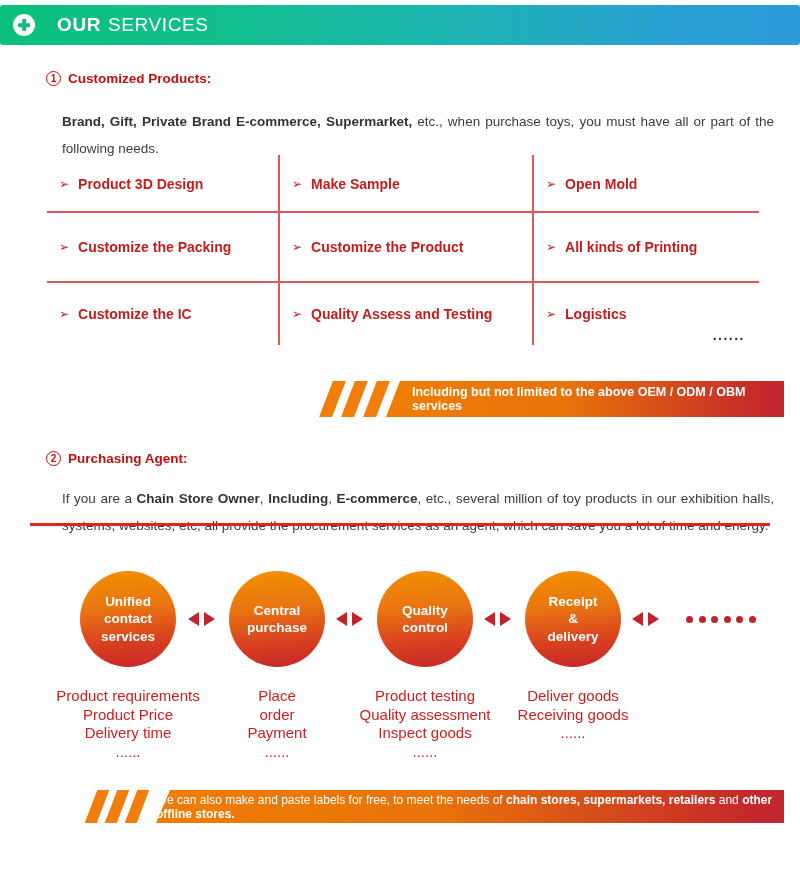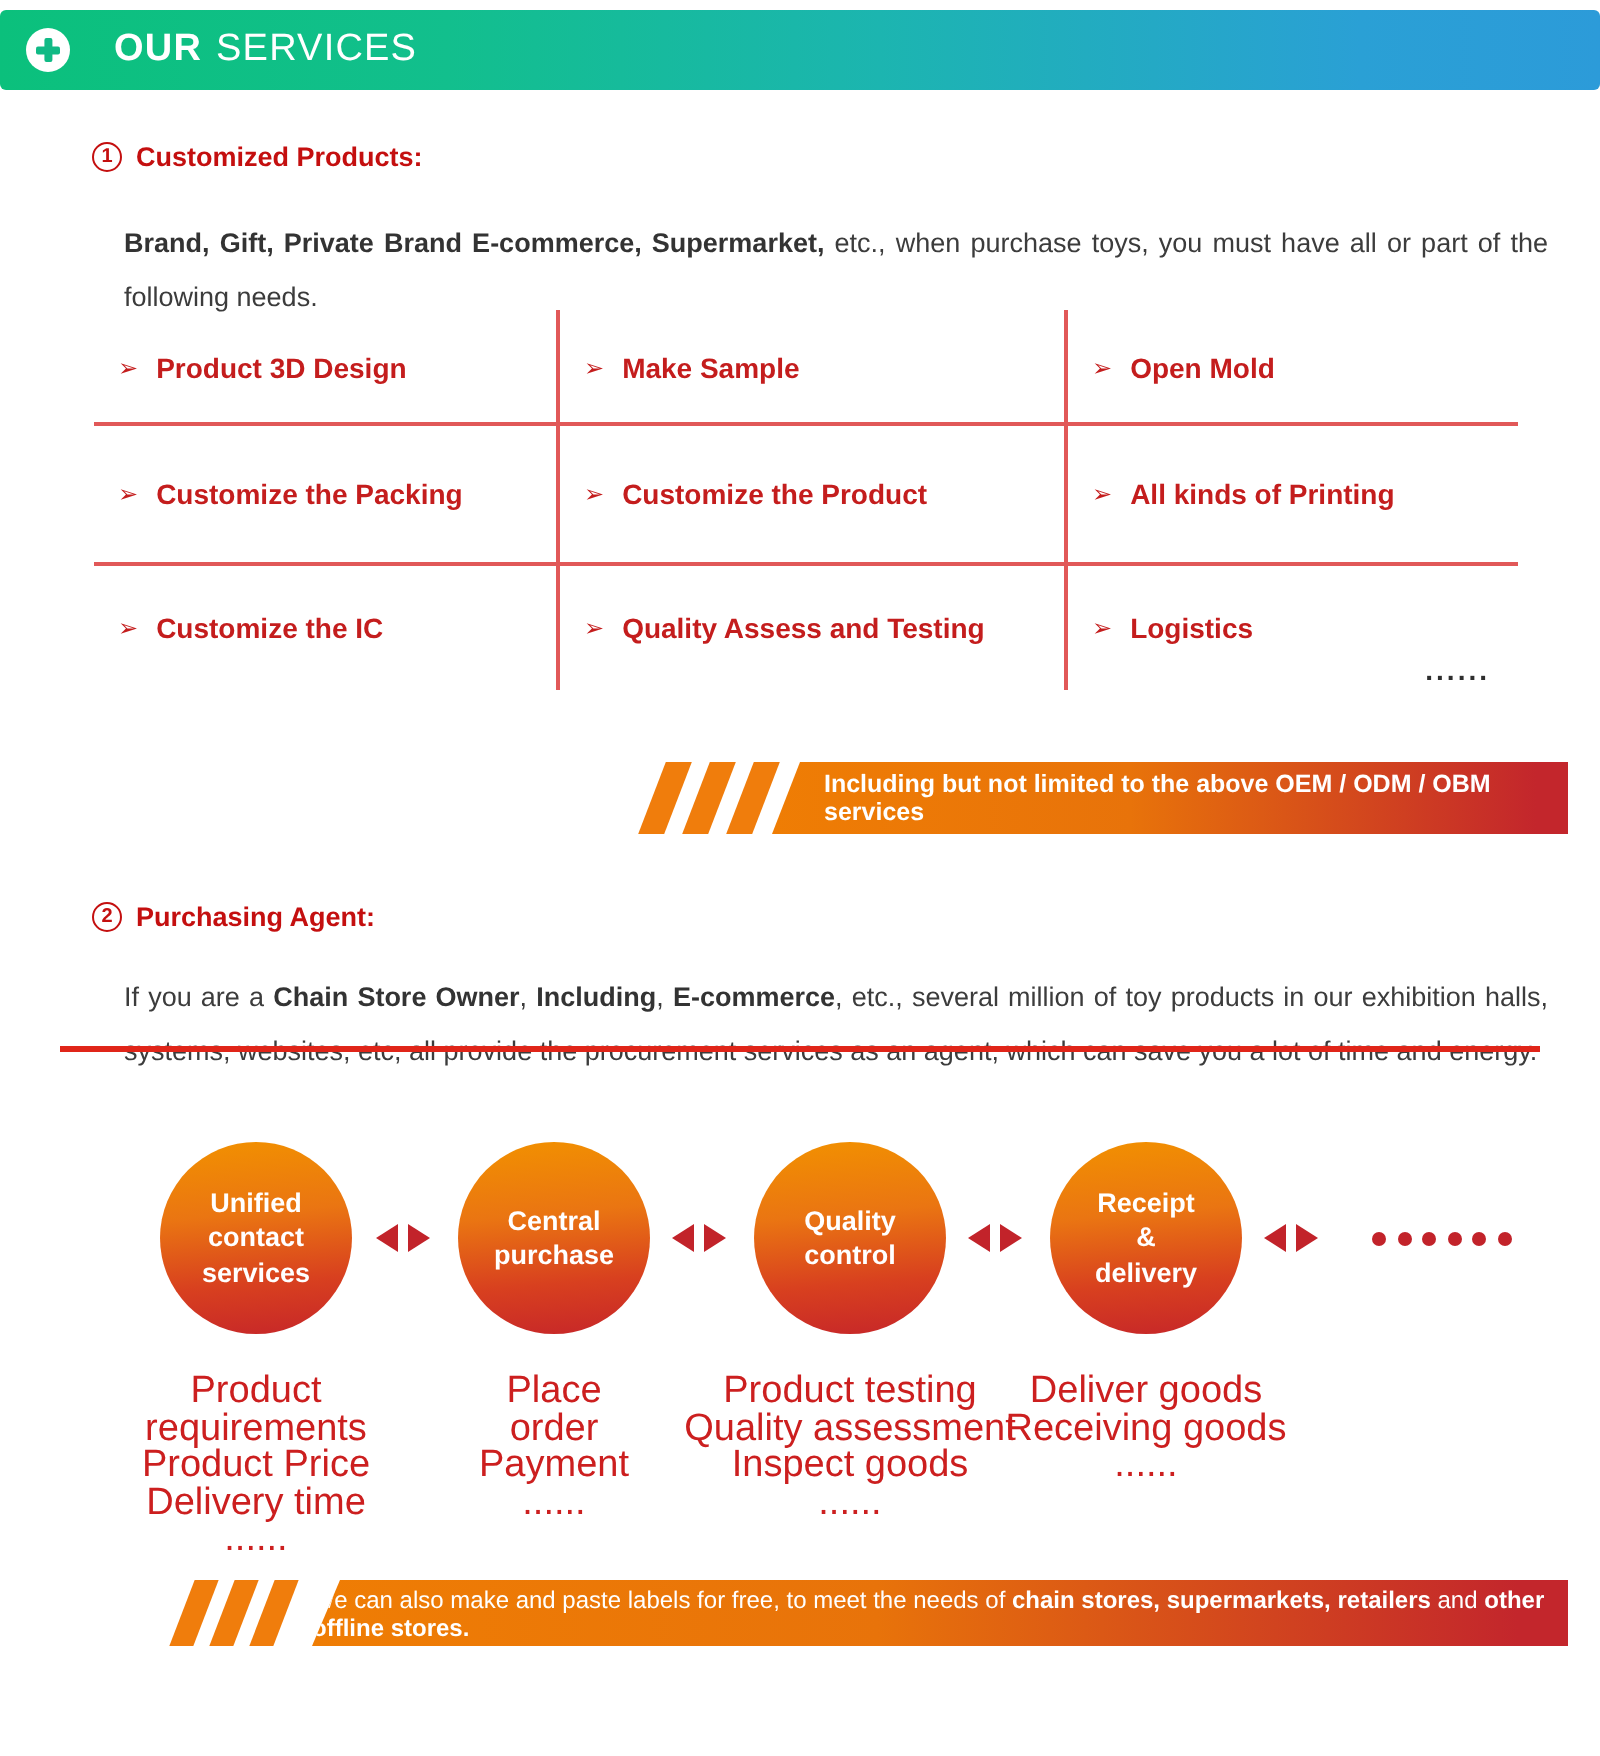--- a/index.html
+++ b/index.html
@@ -70,21 +70,21 @@
   .circle{position:absolute;top:571px;width:96px;height:96px;border-radius:50%;
           background:linear-gradient(175deg,#f29100 0%,#ea7512 38%,#d8401f 72%,#c62629 100%);
           color:#fff;font-weight:700;font-size:13.5px;line-height:17.5px;
           display:flex;flex-direction:column;align-items:center;justify-content:center;text-align:center;}
   .arrows{position:absolute;top:612px;display:flex;gap:5px;}
   .tri{width:0;height:0;border-top:7px solid transparent;border-bottom:7px solid transparent;}
   .tri-l{border-right:11px solid #c2232a;}
   .tri-r{border-left:11px solid #c2232a;}
   .dots{position:absolute;top:616px;left:686px;display:flex;gap:5.5px;}
   .dot{width:7px;height:7px;border-radius:50%;background:#c2232a;}
-  .notes-col{position:absolute;top:687px;text-align:center;color:#cc1f1f;font-size:19px;line-height:18.5px;}
+  .notes-col{position:absolute;top:687px;text-align:center;color:#cc1f1f;font-size:15px;line-height:18.5px;}
 </style>
 </head>
 <body>
 
 <div class="page">
 
   <div class="topbar">
     <span class="plus"></span>
     <h1><b>OUR</b><span>SERVICES</span></h1>
   </div>

